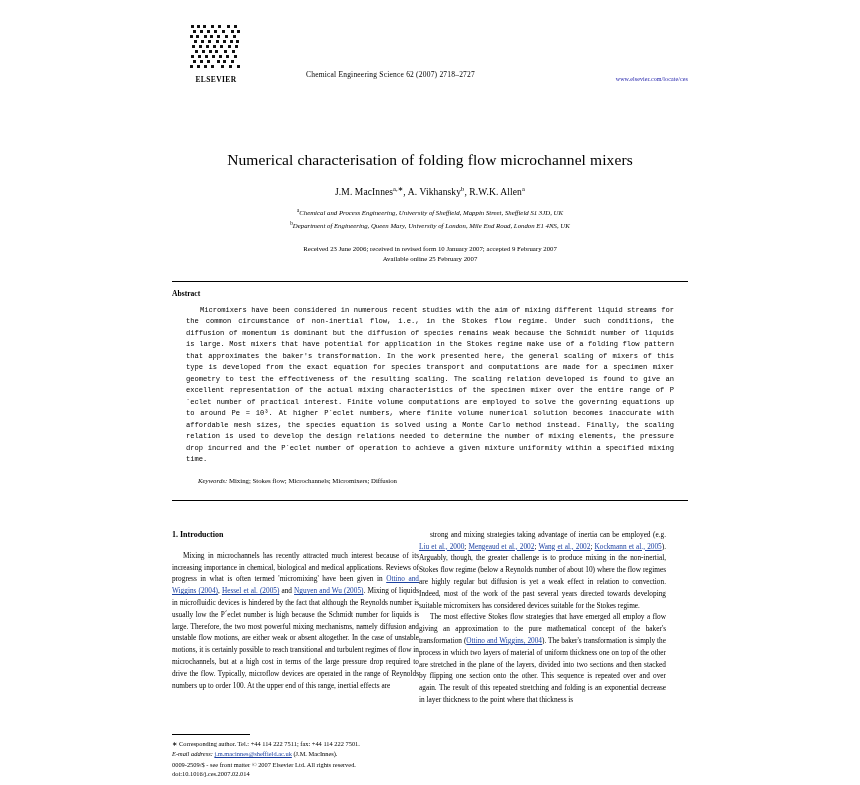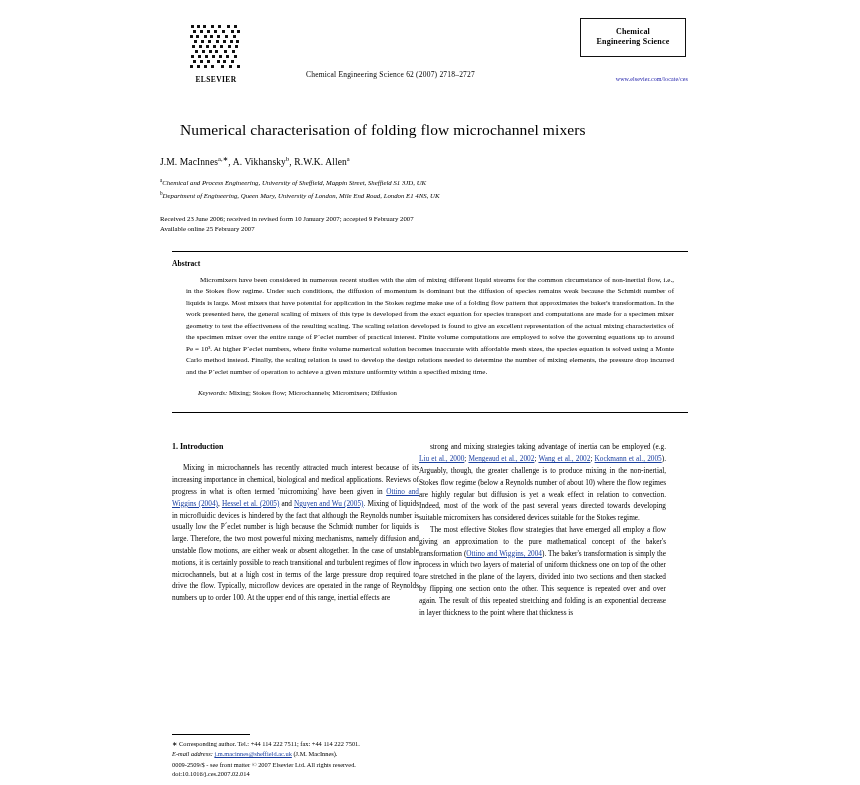--- a/index.html
+++ b/index.html
@@ -85,22 +85,22 @@
     position: absolute;
     right: 12px;
     top: 76px;
     font-size: 6px;
     color: #1a1aa8;
     letter-spacing: 0.1px;
   }
 
   
   .title-block {
-    margin-top: 32px;
-    text-align: left;
+    margin-top: 62px;
+    text-align: center;
   }
   .paper-title {
     font-size: 15.5px;
     letter-spacing: 0.1px;
     font-weight: normal;
     margin: 0 20px;
     line-height: 1.3;
   }
   .authors {
     margin-top: 15px;
@@ -133,20 +133,21 @@
     font-size: 7.6px;
     font-weight: bold;
   }
   .abstract-body {
     margin-top: 7px;
     font-size: 7.1px;
     line-height: 1.62;
     text-align: justify;
     padding: 0 14px 0 14px;
     text-indent: 14px;
+    font-family: Liberation Mono, monospace;
   }
   .copyright-line {
     font-size: 7.1px;
     line-height: 1.6;
     padding: 0 14px;
     margin-top: 0;
   }
   .keywords {
     margin: 11px 26px 0 26px;
     font-size: 6.8px;
@@ -278,24 +279,20 @@
             <rect x="34" y="43" width="3" height="3"></rect>
               <rect x="42" y="43" width="3" height="3"></rect>
             <rect x="50" y="43" width="3" height="3"></rect>
           </g>
         </svg>
         <div class="elsevier-word">ELSEVIER</div>
       </div>
 
       <div class="journal-ref">Chemical Engineering Science 62 (2007) 2718–2727</div>
 
-      <div class="journal-badge">
-        <div class="l1">Chemical</div>
-        <div class="l2">Engineering Science</div>
-      </div>
 
       <div class="journal-url">www.elsevier.com/locate/ces</div>
     </div>
 
     <div class="title-block">
       <h1 class="paper-title">Numerical characterisation of folding flow microchannel mixers</h1>
       <div class="authors">
         <span id="author-names">J.M. MacInnes<sup>a,∗</sup>, A. Vikhansky<sup>b</sup>, R.W.K. Allen<sup>a</sup></span>
       </div>
       <div class="affil">

